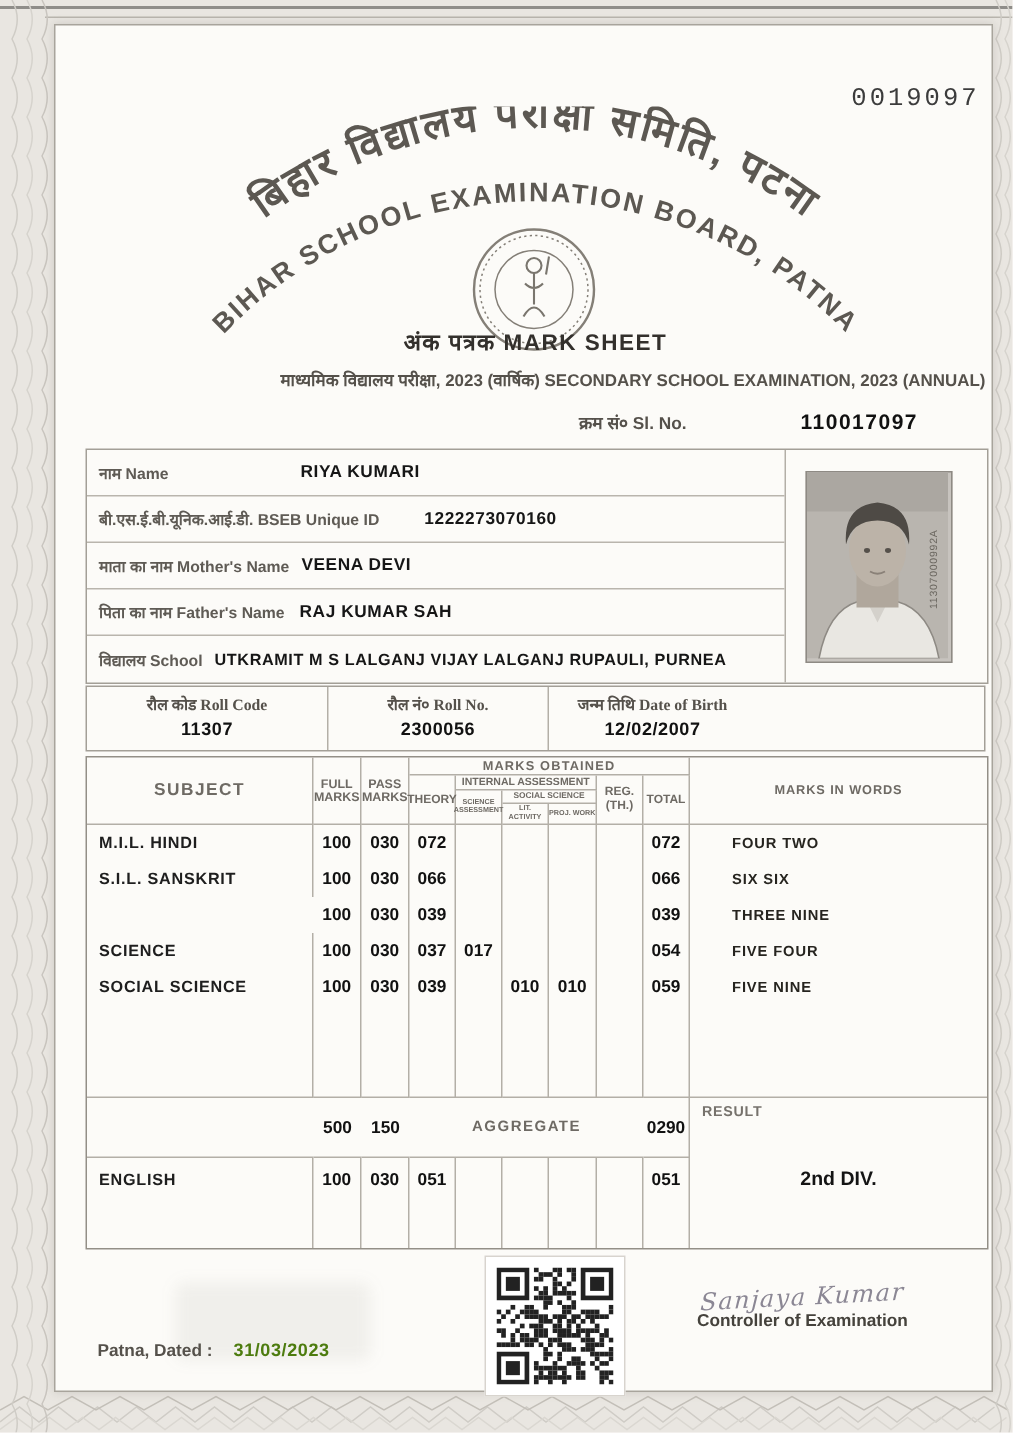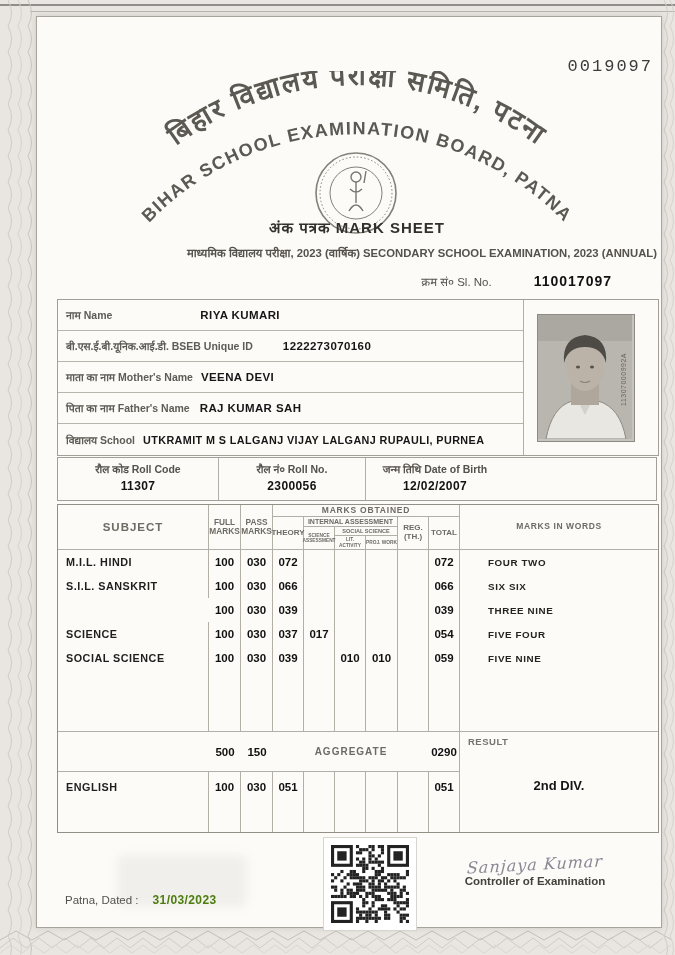--- a/index.html
+++ b/index.html
@@ -20,41 +20,41 @@
   .arch{position:absolute;left:0;top:54px;width:600px;height:184px;}
   .arch text{fill:#5c5852;}
   .t-hi{font-size:27px;font-weight:bold;letter-spacing:2px;}
   .t-en{font-size:18px;font-weight:bold;letter-spacing:1.5px;fill:#55514b;}
 
   .marksheet-title{position:absolute;left:0;top:200px;width:600px;text-align:center;
           font-size:15px;font-weight:bold;color:#33302c;letter-spacing:1px;}
   .exam-line{position:absolute;left:0;top:228px;width:600px;text-align:right;
           font-size:11.3px;font-weight:600;color:#55514b;}
   .slno{position:absolute;left:0;top:256px;width:555px;display:flex;justify-content:flex-end;align-items:baseline;}
-  .slno .lab{font-size:11.5px;color:#55514b;font-weight:400;margin-right:42px;}
+  .slno .lab{font-size:11.5px;color:#55514b;font-weight:700;margin-right:76px;}
   .slno .val{font-size:14px;font-weight:bold;color:#111;letter-spacing:1px;}
 
   
   .info{position:absolute;left:0;top:282px;width:600px;height:155px;border:1px solid #a39f97;display:flex;}
   .info-left{width:465px;border-right:1px solid #b3afa7;}
   .irow{height:31px;display:flex;align-items:center;border-bottom:1px solid #b9b5ad;padding-left:8px;box-sizing:border-box;}
   .irow:last-child{border-bottom:none;}
   .ilab{font-size:10.5px;color:#5f5b55;font-weight:600;white-space:nowrap;}
   .ival{font-size:11.5px;font-weight:bold;color:#161616;letter-spacing:.4px;white-space:nowrap;}
   .m1{margin-left:88px;}.m2{margin-left:30px;}.m3{margin-left:8px;}.m4{margin-left:10px;}.m5{margin-left:8px;font-size:10.8px;}
   .photo-cell{position:relative;width:134px;}
   .photo{position:absolute;left:13px;top:14px;width:96px;height:126px;border:1px solid #8e8a84;background:#c7c3be;}
   .photo-serial{position:absolute;right:8px;top:76px;transform:rotate(-90deg);transform-origin:center;
         font-size:7px;color:#6a665f;letter-spacing:.5px;white-space:nowrap;}
 
   
   .roll{position:absolute;left:0;top:440px;width:600px;height:44px;border:1px solid #a39f97;display:flex;box-sizing:border-box;}
   .rcell{border-right:1px solid #b3afa7;box-sizing:border-box;padding-top:4px;text-align:center;}
   .rcell:last-child{border-right:none;}
-  .rlab{font-size:10.5px;color:#55514b;font-weight:600;}
+  .rlab{font-size:10.5px;color:#55514b;font-weight:600;font-family:Liberation Serif, serif;}
   .rval{font-size:12px;font-weight:bold;color:#121212;margin-top:3px;letter-spacing:.4px;}
   .rc1{width:161px;}.rc2{width:147px;}.rc3{width:152px;}.rc4{width:138px;}
 
   
   .mt{position:absolute;left:0;top:487px;width:600px;border:1px solid #938f87;display:grid;
       grid-template-columns:151px 32px 32px 31px 31px 31px 32px 31px 31px 198px;
       grid-template-rows:12px 10px 9px 14px 24px 24px 24px 24px 24px 62px 40px 60px;box-sizing:content-box;}
   .c{border-right:1px solid #b3afa7;box-sizing:border-box;min-width:0;}
   .h{display:flex;align-items:center;justify-content:center;text-align:center;color:#6e6a64;font-weight:bold;line-height:1.1;}
   .hb{border-bottom:1px solid #b3afa7;}
@@ -66,21 +66,21 @@
   .t{align-items:flex-start;padding-top:9px;}
   .agg{display:flex;align-items:center;justify-content:center;font-size:10px;color:#6e6a64;font-weight:bold;letter-spacing:1px;}
   .res{position:relative;}
   .res-lab{position:absolute;left:8px;top:4px;font-size:9.5px;color:#76726c;font-weight:bold;letter-spacing:.5px;}
   .res-val{position:absolute;left:0;top:46px;width:100%;text-align:center;font-size:13px;font-weight:bold;color:#141414;}
 
   
   .qrbox{position:absolute;left:266px;top:820px;width:92px;height:92px;background:#fff;
          border:1px solid #d8d4ce;display:flex;align-items:center;justify-content:center;}
   .patna{position:absolute;left:8px;top:876px;display:flex;align-items:baseline;}
-  .patna .lab{font-size:11.5px;color:#55514b;font-weight:400;text-align:right;}
+  .patna .lab{font-size:11.5px;color:#55514b;font-weight:700;text-align:right;}
   .patna .val{font-size:12px;font-weight:bold;color:#4d7c0f;margin-left:14px;letter-spacing:.4px;}
   .sign{position:absolute;right:2px;top:838px;width:240px;text-align:center;}
   .sig-script{font-family:"DejaVu Serif","Liberation Serif",serif;font-style:italic;font-size:16px;
         color:#8b8794;transform:rotate(-3deg) skewX(-6deg);letter-spacing:1px;}
   .sig-hi{font-size:12.5px;font-weight:bold;color:#39362f;margin-top:4px;}
   .sig-en{font-size:11.5px;font-weight:bold;color:#45423c;margin-top:1px;}
   .smudge{position:absolute;background:rgba(100,96,92,.08);filter:blur(5px);border-radius:6px;}
 </style>
 </head>
 <body>

